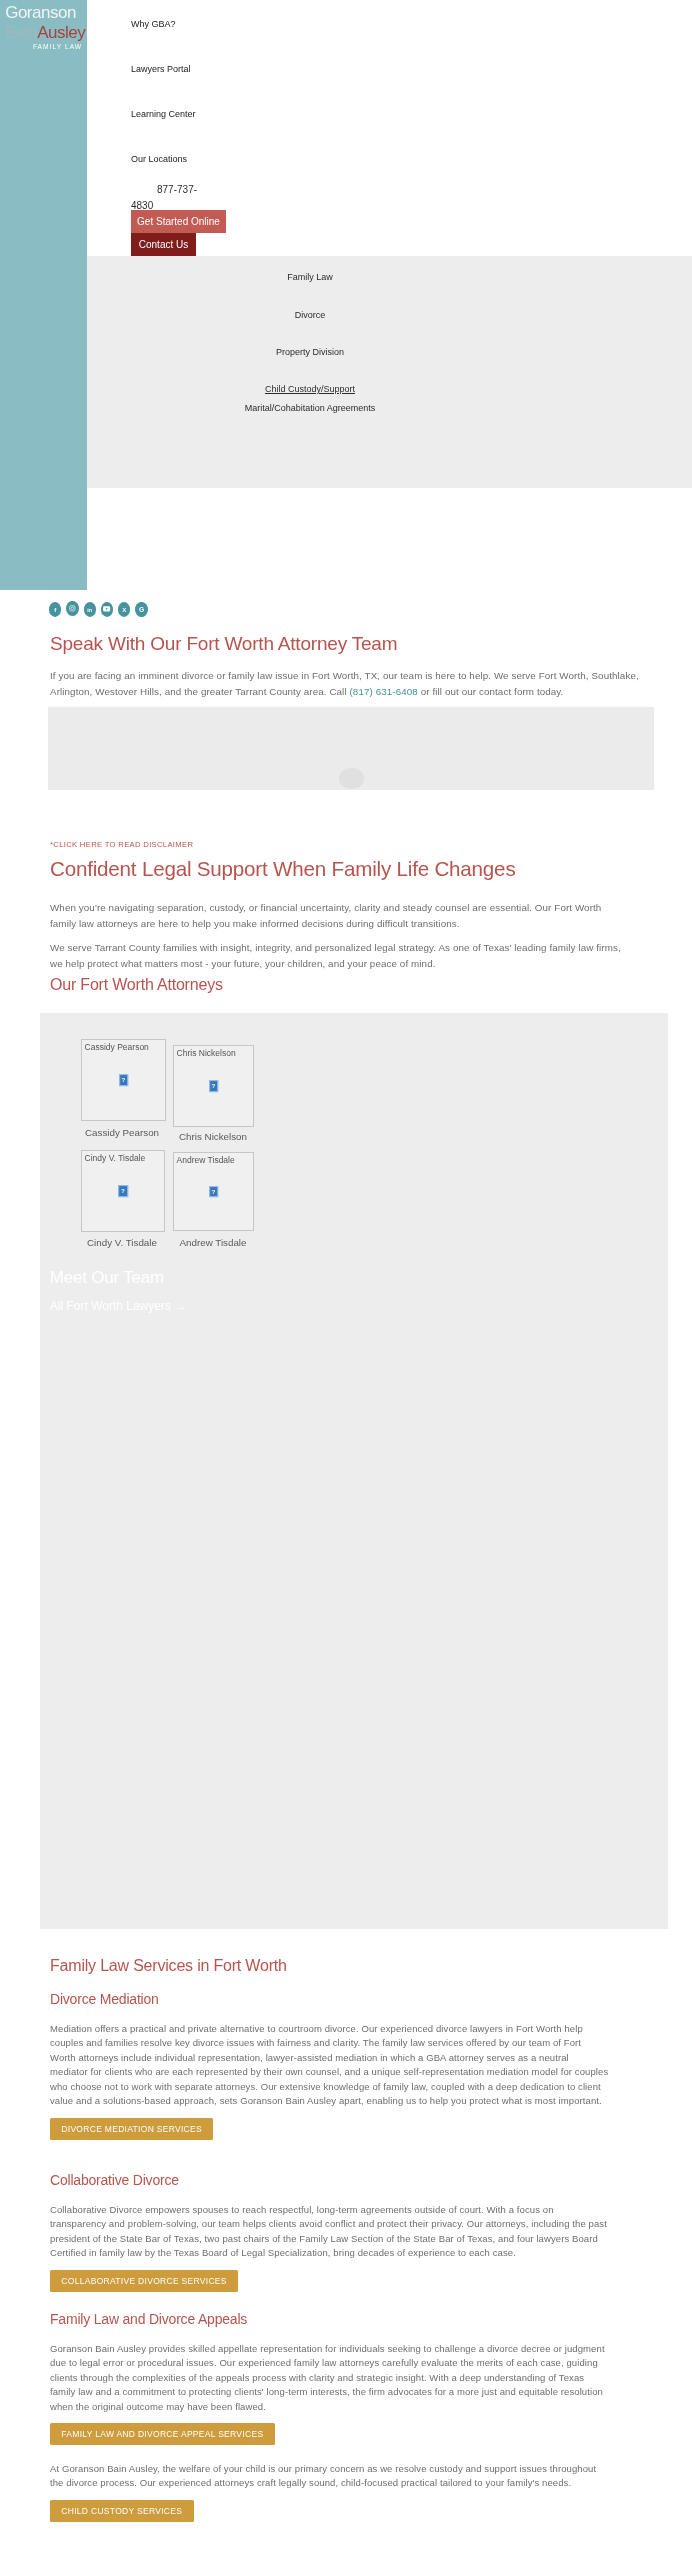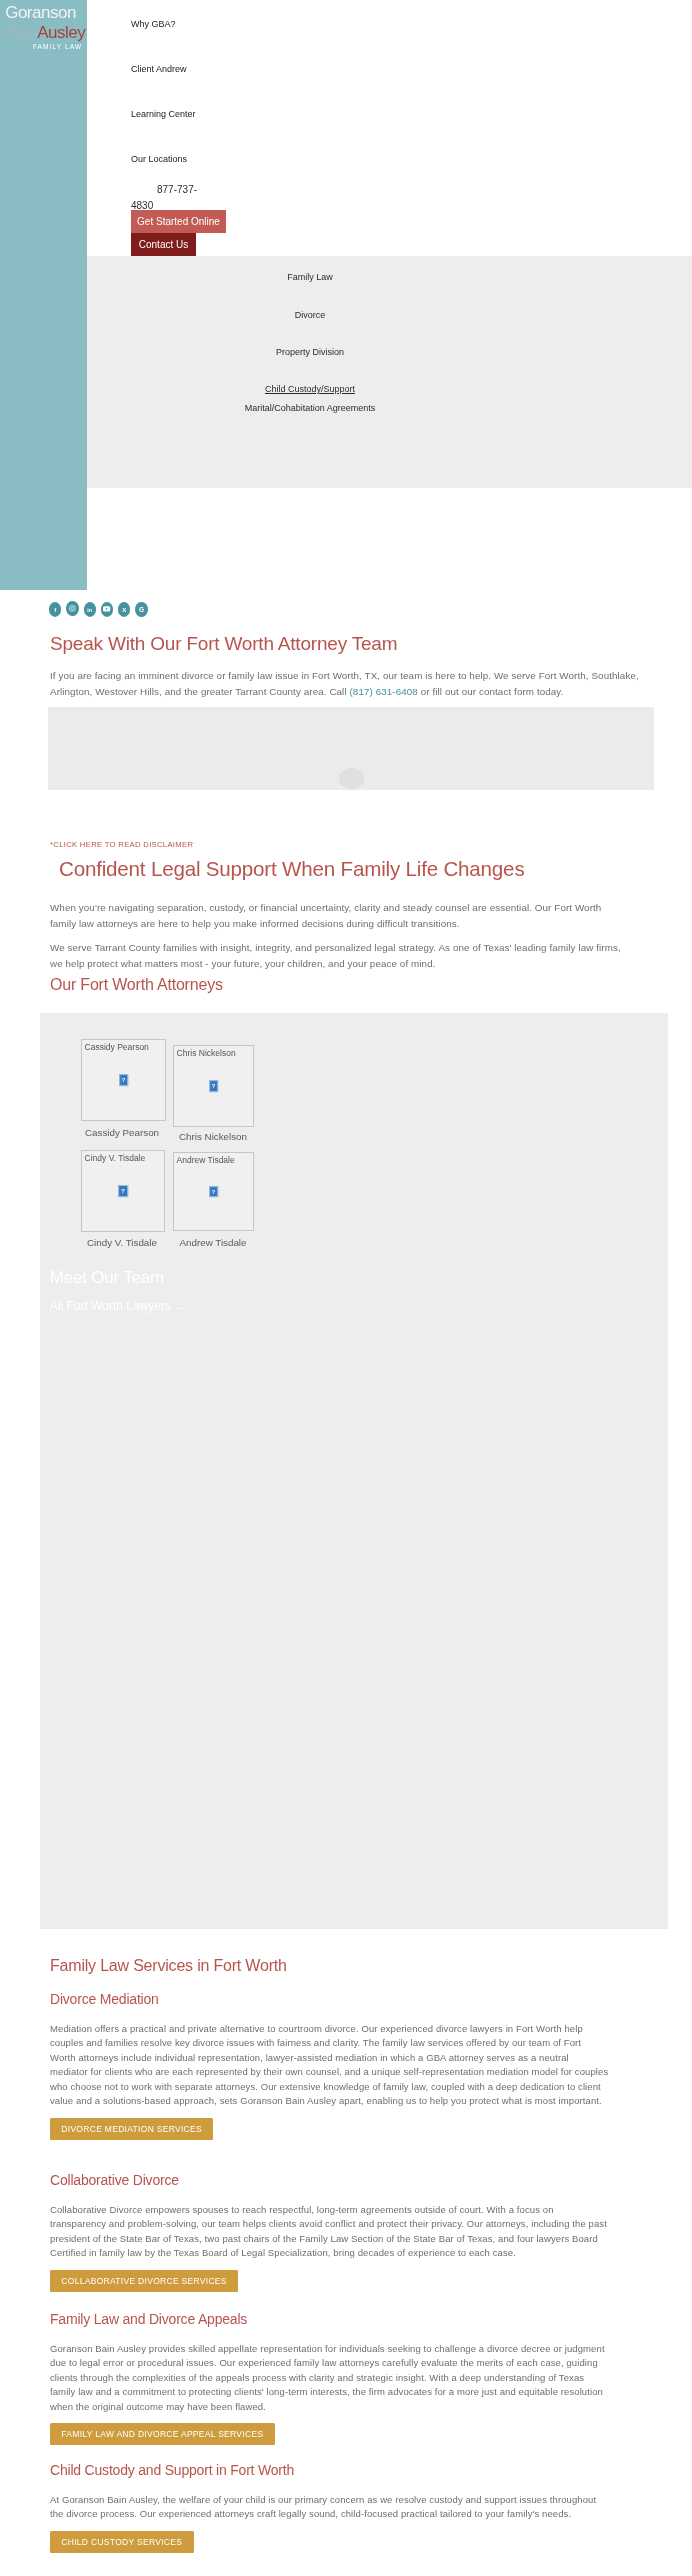--- a/index.html
+++ b/index.html
@@ -39,21 +39,21 @@
 <div id="page">
 
   <div id="teal-col"></div>
   <div class="abs" style="left:5.2px;top:4.1px;cursor:pointer;">
     <div class="logo-line1">Goranson</div>
     <div><span class="logo-bain">Bain</span><span class="logo-ausley">Ausley</span></div>
     <div class="logo-tag" style="text-align:right;width:77px;">FAMILY LAW</div>
   </div>
 
   <div class="nav-item" style="top:18.5px;">Why GBA?</div>
-  <div class="nav-item" style="top:64px;">Client Andrew</div>
+  <div class="nav-item" style="top:64px;">Lawyers Portal</div>
   <div class="nav-item" style="top:109px;">Learning Center</div>
   <div class="nav-item" style="top:154px;">Our Locations</div>
 
   <div class="hdr-phone" style="left:157px;top:184px;">877-737-</div>
   <div class="hdr-phone" style="left:131px;top:200px;">4830</div>
 
   <div class="hdr-btn" style="top:210px;width:95px;height:23px;background:#c25b54;">Get Started Online</div>
   <div class="hdr-btn" style="top:233px;width:65px;height:23px;background:#7f1d1d;">Contact Us</div>
 
   <div id="menu-panel">
@@ -94,21 +94,21 @@
 
   <h1 class="red-h abs" style="left:50px;top:633px;font-size:19px;">Speak With Our Fort Worth Attorney Team</h1>
   <p class="body-p abs" style="left:50px;top:668px;width:592px;font-size:9.8px;line-height:16px;"><span>If you are facing an imminent divorce or family law issue in Fort Worth, TX, our team is here to help. We serve Fort Worth, Southlake, Arlington, Westover Hills, and the greater Tarrant County area. Call </span><span style="color:#44919b;cursor:pointer;">(817) 631-6408</span><span> or fill out our contact form today.</span></p>
 
   <div class="abs" style="left:48px;top:707px;width:606px;height:83px;background:#ebebeb;overflow:hidden;">
     <div style="position:absolute;left:291px;top:61px;width:25px;height:20.6px;border-radius:50%;background:#e0e0e0;"></div>
   </div>
 
   <div class="abs" style="left:50px;top:840px;font-size:7.7px;letter-spacing:0.3px;color:#b8544e;cursor:pointer;">*CLICK HERE TO READ DISCLAIMER</div>
 
-  <h1 class="red-h abs" style="left:50px;top:857px;font-size:20.6px;margin-left:9px;">Confident Legal Support When Family Life Changes</h1>
+  <h1 class="red-h abs" style="left:50px;top:857px;font-size:20.6px;">Confident Legal Support When Family Life Changes</h1>
   <p class="body-p abs" style="left:50px;top:940px;width:572px;font-size:9.8px;line-height:16px;">We serve Tarrant County families with insight, integrity, and personalized legal strategy. As one of Texas' leading family law firms, we help protect what matters most - your future, your children, and your peace of mind.</p>
   <p class="body-p abs" style="left:50px;top:900px;width:572px;font-size:9.8px;line-height:16px;">When you're navigating separation, custody, or financial uncertainty, clarity and steady counsel are essential. Our Fort Worth family law attorneys are here to help you make informed decisions during difficult transitions.</p>
 
   <h2 class="red-h abs" style="left:50px;top:976px;font-size:16px;">Our Fort Worth Attorneys</h2>
 
   <div id="atty-section">
     <a class="atty-card" style="left:41px;top:26px;width:83px;height:80px;">
       <span class="alt-text">Cassidy Pearson</span>
       <span class="broken-icon">?</span>
     </a>
@@ -148,21 +148,20 @@
     <a class="gold-btn">COLLABORATIVE DIVORCE SERVICES</a>
   </div>
 
   <div class="svc" style="top:2311px;">
     <h3 class="red-h svc-h">Family Law and Divorce Appeals</h3>
     <p class="body-p svc-p">Goranson Bain Ausley provides skilled appellate representation for individuals seeking to challenge a divorce decree or judgment due to legal error or procedural issues. Our experienced family law attorneys carefully evaluate the merits of each case, guiding clients through the complexities of the appeals process with clarity and strategic insight. With a deep understanding of Texas family law and a commitment to protecting clients' long-term interests, the firm advocates for a more just and equitable resolution when the original outcome may have been flawed.</p>
     <a class="gold-btn">FAMILY LAW AND DIVORCE APPEAL SERVICES</a>
   </div>
 
   <div class="svc" style="top:2462px;">
-    <h3 class="red-h svc-h">Child Custody and Support in Fort Worth</h3>
     <p class="body-p svc-p">At Goranson Bain Ausley, the welfare of your child is our primary concern as we resolve custody and support issues throughout the divorce process. Our experienced attorneys craft legally sound, child-focused practical tailored to your family's needs.</p>
     <a class="gold-btn">CHILD CUSTODY SERVICES</a>
   </div>
 
   <div class="svc" style="top:2574px;">
     <h3 class="red-h svc-h">Property Division in Divorce</h3>
 
   </div>
 
 </div>

